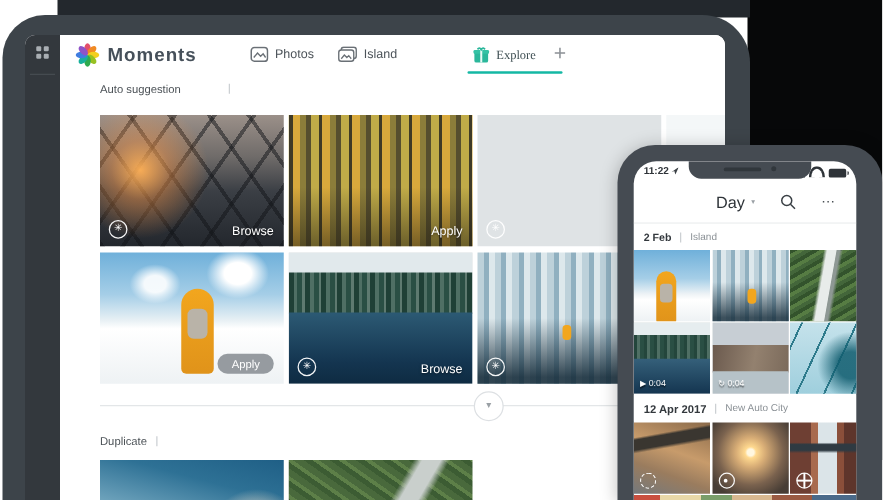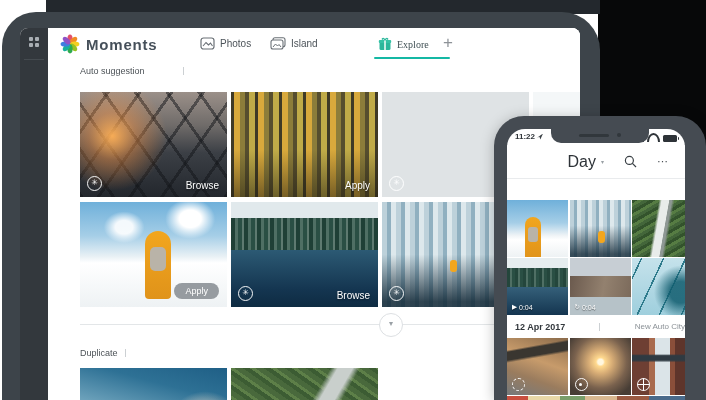--- a/index.html
+++ b/index.html
@@ -87,27 +87,27 @@
   .p-time{font-size:8px;font-weight:bold;color:#2e3338;}
   .loc-arrow{width:6px;height:6px;background:#3a4045;clip-path:polygon(0 70%,100% 0,55% 100%,40% 55%);}
   .status-right{position:absolute;right:8px;top:4px;display:flex;align-items:flex-end;gap:3px;}
   .sig{display:flex;align-items:flex-end;gap:1px;}
   .sig i{display:block;width:1.5px;background:#2e3338;border-radius:.5px;}
   .wifi{width:9px;height:7px;border-radius:50% 50% 0 0/100% 100% 0 0;border:2px solid #2e3338;border-bottom:0;}
   .batt{width:14px;height:7px;background:#2e3338;border-radius:1.5px;position:relative;}
   .batt::after{content:"";position:absolute;right:-2px;top:2px;width:1.5px;height:3px;background:#2e3338;border-radius:0 1px 1px 0;}
   .p-toolbar{position:absolute;left:0;top:16px;right:0;height:34px;border-bottom:1px solid #e9ebed;display:flex;align-items:center;justify-content:flex-end;gap:20px;padding-right:16px;box-sizing:border-box;background:#fff;}
   .view-select{display:flex;align-items:center;gap:5px;cursor:pointer;}
-  .view-label{font-size:16px;color:#2e3338;}
+  .view-label{font-size:13px;color:#2e3338;}
   .more-dots{font-size:11px;color:#4a5055;letter-spacing:1px;cursor:pointer;}
   .p-group{position:absolute;left:0;right:0;height:21px;background:#fff;display:flex;align-items:center;gap:7px;padding-left:8px;}
   .g-date{font-size:8.5px;font-weight:bold;color:#33383d;}
   .g-date2{font-size:9px;font-weight:bold;color:#33383d;}
   .g-loc{font-size:8px;color:#8b9196;}
-  .g1{top:50px;} .g2{top:187px;justify-content:space-between;}
+  .g1{top:50px;} .g2{top:187px;}
   .ptile{position:absolute;width:61px;height:57px;overflow:hidden;cursor:pointer;background:#dde1e3;}
   .pr1{top:71px;} .pr2{top:129px;} .pr3{top:209px;}
   .pc1{left:0;} .pc2{left:62.5px;} .pc3{left:125px;}
   .p-row4{position:absolute;top:267px;left:0;right:0;height:17px;background:linear-gradient(90deg,#c94f3f 0 12%,#e8d8a8 12% 30%,#7a9e6a 30% 44%,#d8b890 44% 62%,#9a5a42 62% 80%,#4a6a8a 80% 100%);}
   .vbadge{position:absolute;left:5px;bottom:4px;display:flex;align-items:center;gap:2px;color:#fff;font-size:7px;text-shadow:0 1px 1px rgba(0,0,0,.5);}
   .vbadge .glyph{font-size:6.5px;}
   .cicon{position:absolute;left:5px;bottom:4px;width:11px;height:11px;border:1px solid rgba(255,255,255,.95);border-radius:50%;}
   .cicon.dashed{border-style:dashed;}
   .cicon.dot::after{content:"";position:absolute;left:3.5px;top:3.5px;width:3px;height:3px;background:#fff;border-radius:50%;}
   .cicon.wheel{background:
@@ -284,20 +284,25 @@
           <span class="view-label">Day</span>
           <span class="caret">▾</span>
         </span>
         <svg width="13" height="13" viewBox="0 0 13 13">
           <circle cx="5.4" cy="5.4" r="4" fill="none" stroke="#3a4045" stroke-width="1.2"></circle>
           <line x1="8.4" y1="8.4" x2="12" y2="12" stroke="#3a4045" stroke-width="1.2"></line>
         </svg>
         <span class="more-dots">⋯</span>
       </div>
 
+      <div class="p-group g1">
+        <span class="g-date">2 Feb</span>
+        <span class="sec-tick"></span>
+        <span class="g-loc">Island</span>
+      </div>
 
       <div class="ptile pr1 pc1 pp-hiker">
           <span class="fig"></span>
         </div>
       <div class="ptile pr1 pc2 pp-fall">
           <span class="mini-person"></span>
         </div>
       <div class="ptile pr1 pc3 pp-road"></div>
 
       <div class="ptile pr2 pc1 pp-lake">

